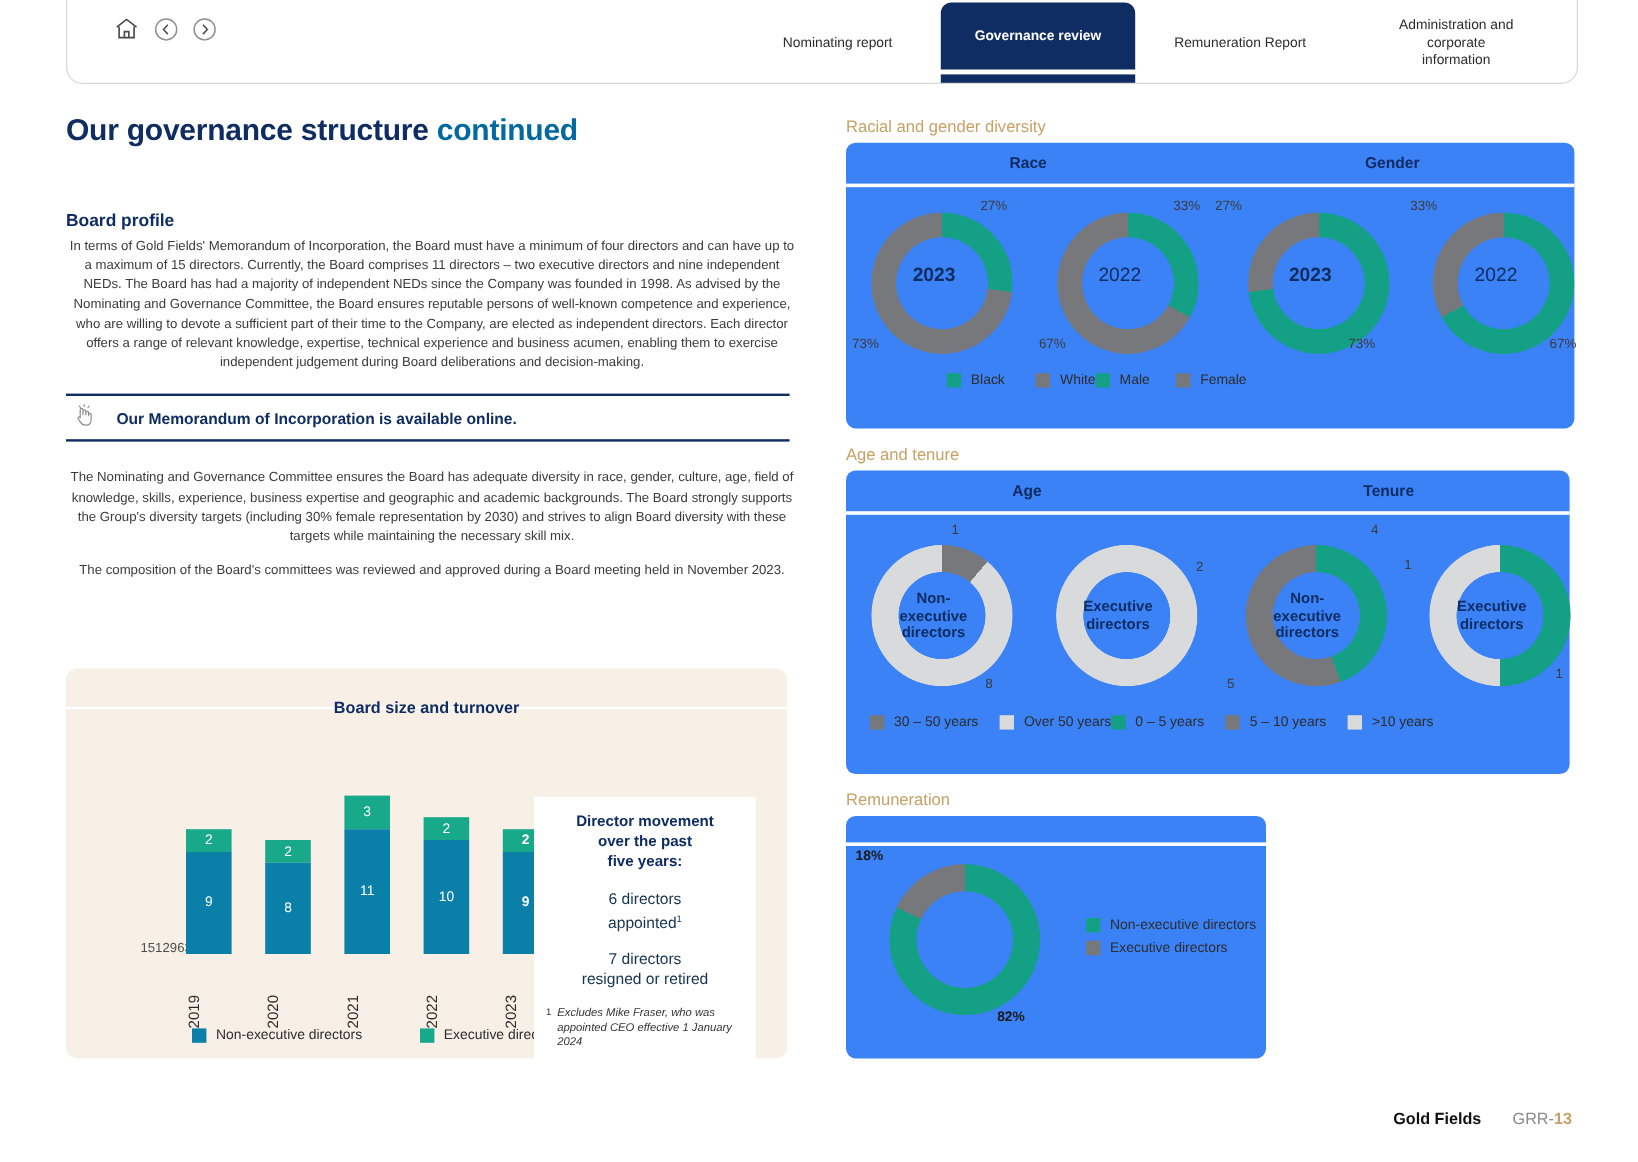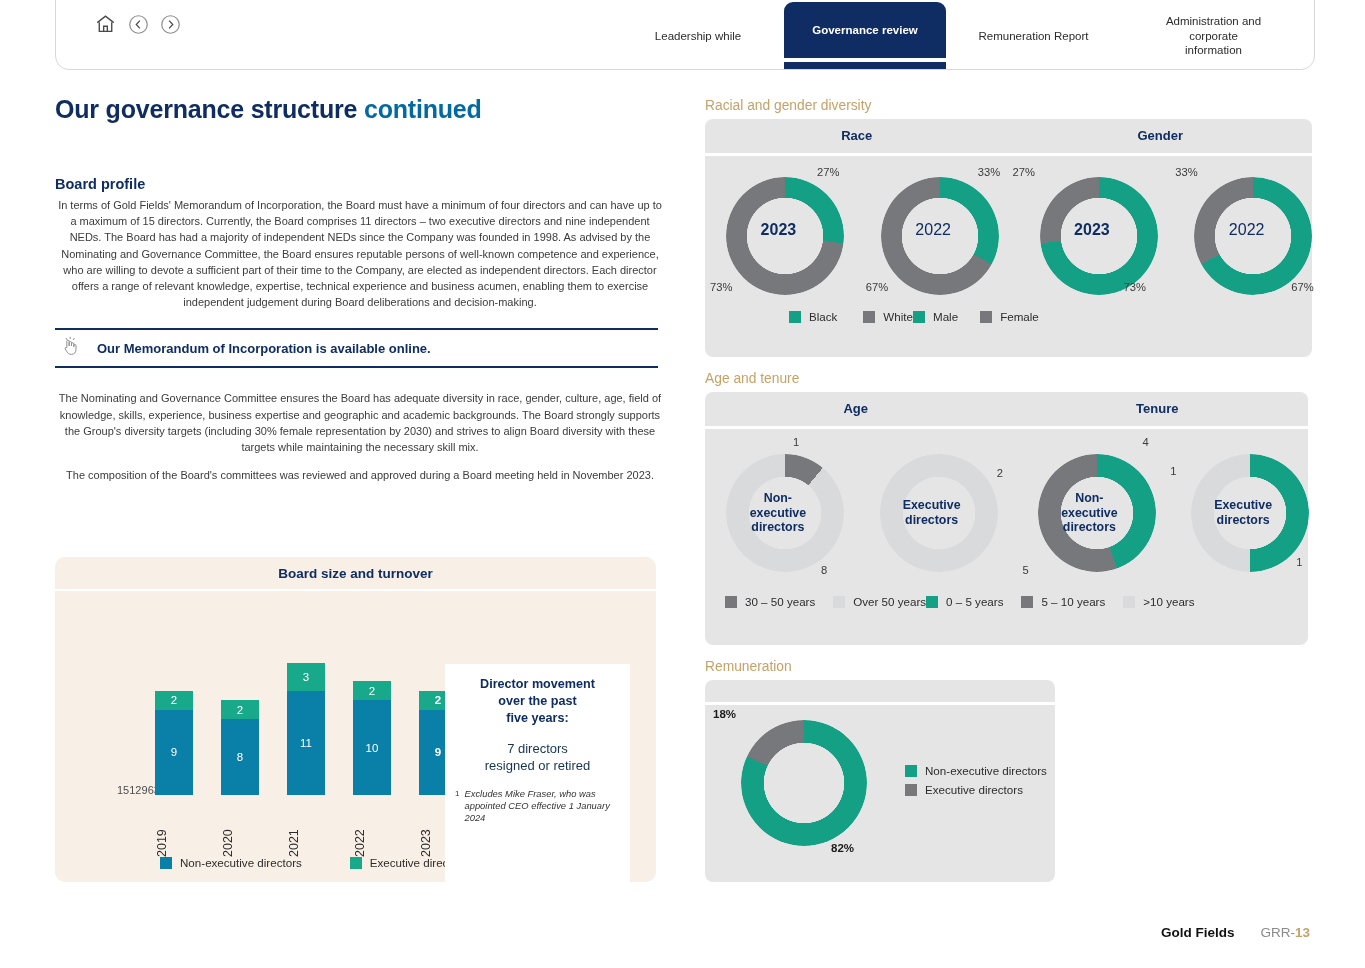--- a/index.html
+++ b/index.html
@@ -75,21 +75,21 @@
   .callout-text { font-size: 13px; font-weight: bold; color: #0f2d62; }
 
   
   .chart-card {
     position: absolute; left: 55px; top: 557px;
     width: 601px; height: 325px;
     background: #f8efe6; border-radius: 10px;
   }
   .chart-card-title {
     text-align: center; font-size: 13.5px; font-weight: bold; color: #0f2d62;
-    padding-top: 9px; height: 32px;
+    padding-top: 25px; height: 32px;
   }
   .chart-card-sep { height: 2px; background: #ffffff; }
   .bar-area { position: relative; width: 601px; height: 290px; }
   .y-axis {
     position: absolute; left: 62px; top: 62px; width: 26px; height: 142px;
     display: flex; flex-direction: row; justify-content: space-between;
     align-items: flex-end;
   }
   .y-axis span { font-size: 11px; color: #4d4d4d; line-height: 10px; }
   .bars {
@@ -126,21 +126,21 @@
   .dm-stat { font-size: 13px; color: #17344f; line-height: 17px; margin-top: 13px; }
   .dm-foot { display: flex; gap: 5px; margin-top: 14px; text-align: left; }
   .dm-foot .sup { font-size: 8px; color: #333; line-height: 11px; }
   .dm-foot .txt { font-size: 9.4px; font-style: italic; color: #333; line-height: 11.8px; }
 
   
   .right-col { position: absolute; left: 705px; top: 98px; width: 610px; }
   .sec-label {
     font-size: 13.8px; color: #c6a267; margin-bottom: 6px; margin-top: 14px;
   }
-  .panel { background: #e5e5e5; border-radius: 8px; }
+  .panel { background: #3b82f6; border-radius: 8px; }
   .panel-head { display: flex; height: 34px; }
   .panel-head .ph {
     flex: 1; text-align: center; font-size: 13px; font-weight: bold; color: #0f2d62;
     line-height: 34px;
   }
   .panel-sep { height: 3px; background: #ffffff; }
 
   .donut-row { display: flex; align-items: flex-start; }
   .donut-wrap { position: relative; }
   .donut-label {
@@ -184,21 +184,21 @@
         </svg>
       </span>
       <span class="icon-btn">
         <svg width="21" height="21" viewBox="0 0 24 24" fill="none" stroke="#8f8f8f" stroke-width="1.4">
           <circle cx="12" cy="12" r="10"></circle>
           <path d="M10.4 7.5 L14.6 12 L10.4 16.5" stroke="#4a4a4a"></path>
         </svg>
       </span>
     </div>
     <div class="nav-tabs">
-      <div class="tab w1">Leadership while</div>
+      <div class="tab w1">Nominating report</div>
       <div class="tab w2 active">Governance review</div>
       <div class="tab w3">Remuneration Report</div>
       <div class="tab w4">Administration and corporate
 information</div>
     </div>
   </div>
 
   <div class="left-col">
     <div class="page-title"><span>Our governance structure </span><span class="cont">continued</span></div>
 
@@ -272,20 +272,22 @@
         <span class="lg-item">
           <i class="swatch" style="background:#18a88a"></i>
           <span>Executive directors</span>
         </span>
       </div>
 
       <div class="dm-box">
         <div class="dm-title" style="white-space:pre-line">Director movement
 over the past
 five years:</div>
+        <div class="dm-stat"><span style="white-space:pre-line">6 directors
+appointed</span><sup style="font-size:8px">1</sup></div>
         <div class="dm-stat" style="white-space:pre-line">7 directors
 resigned or retired</div>
         <div class="dm-foot">
           <span class="sup">1</span>
           <span class="txt">Excludes Mike Fraser, who was appointed CEO effective 1 January 2024</span>
         </div>
       </div>
     </div>
   </div>
 

